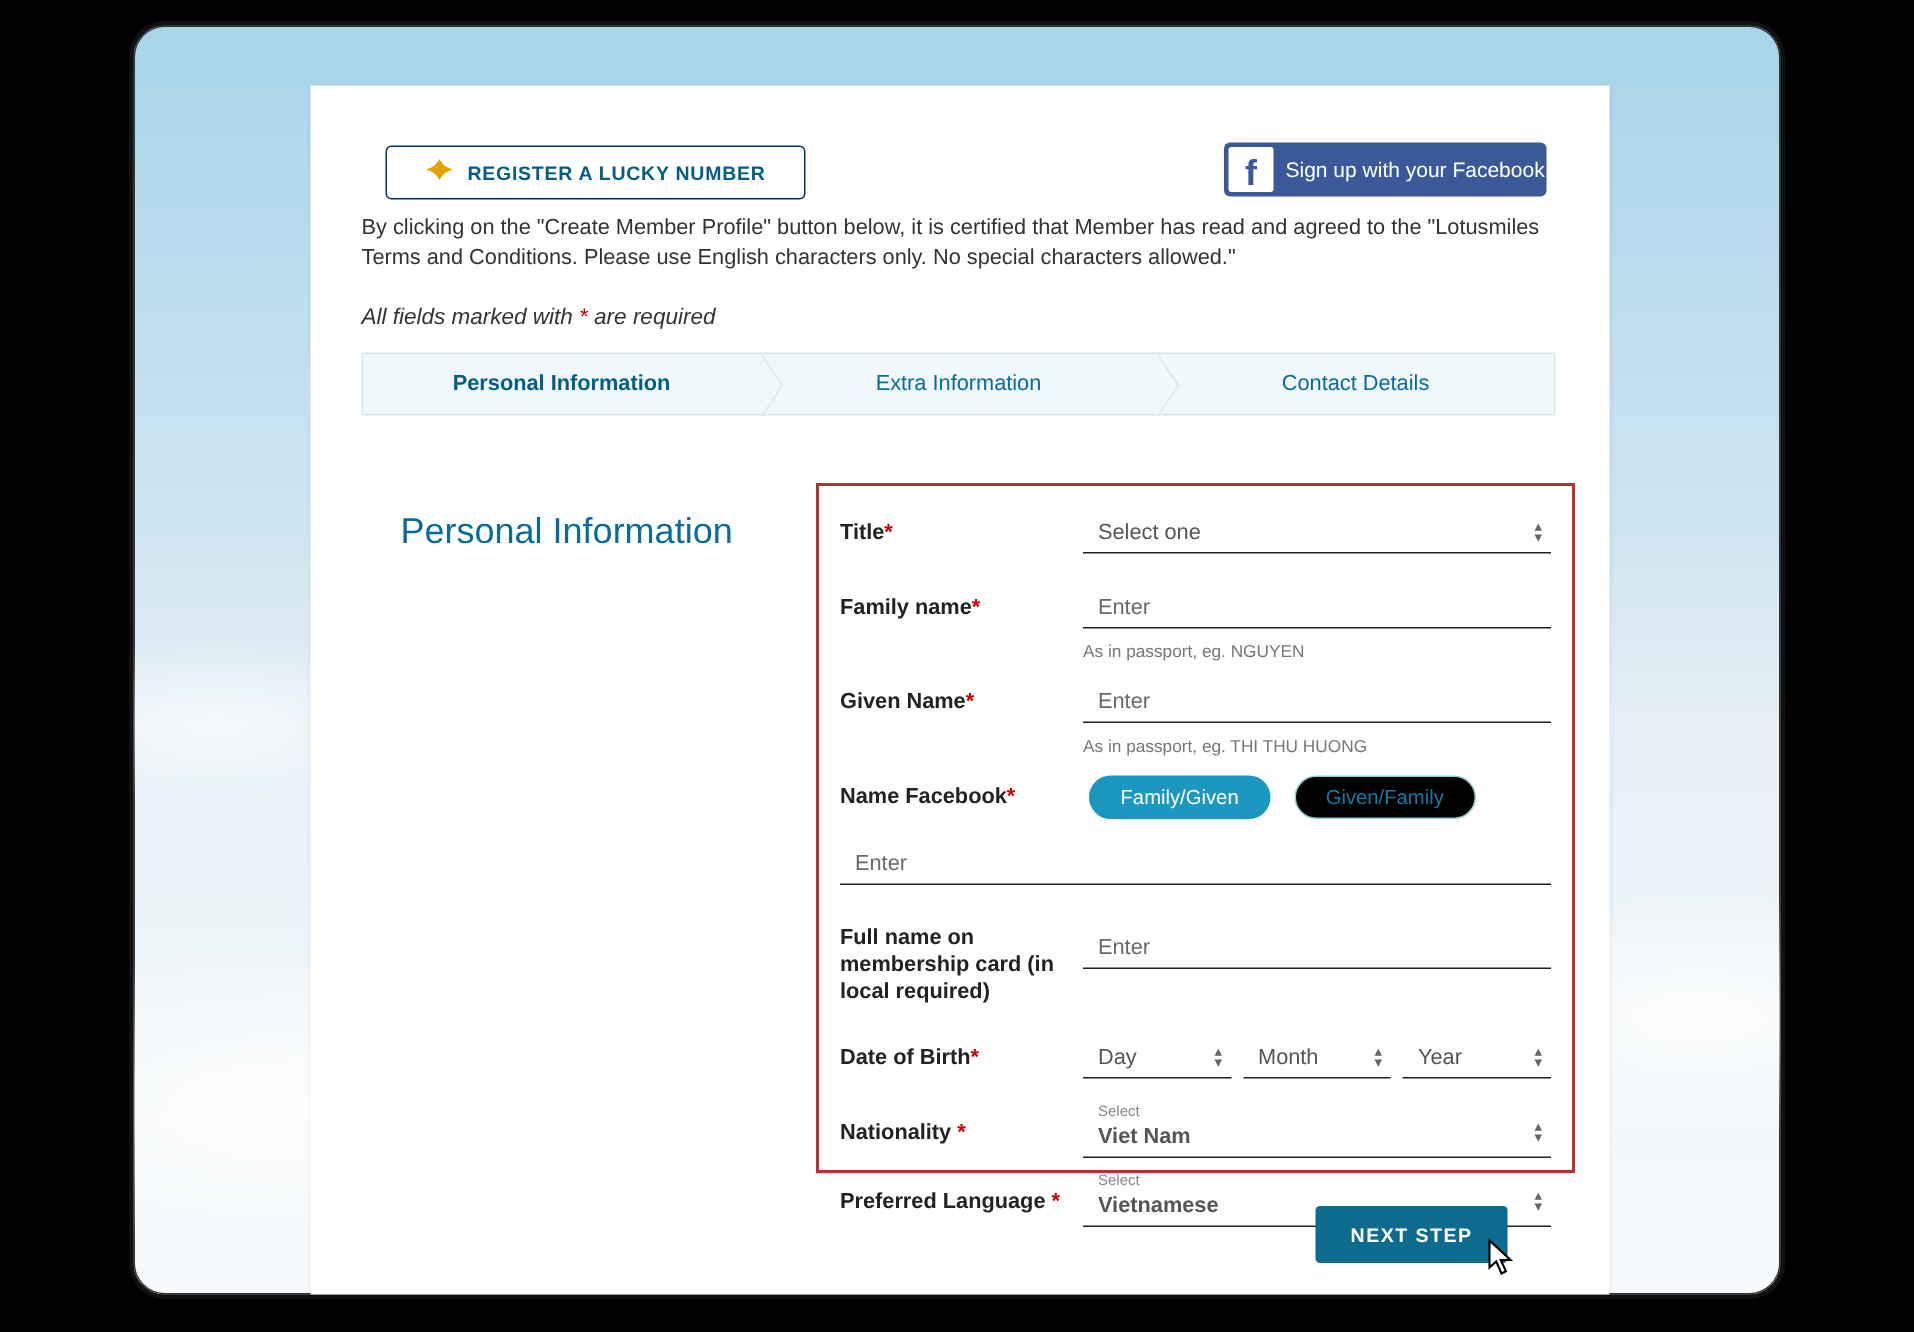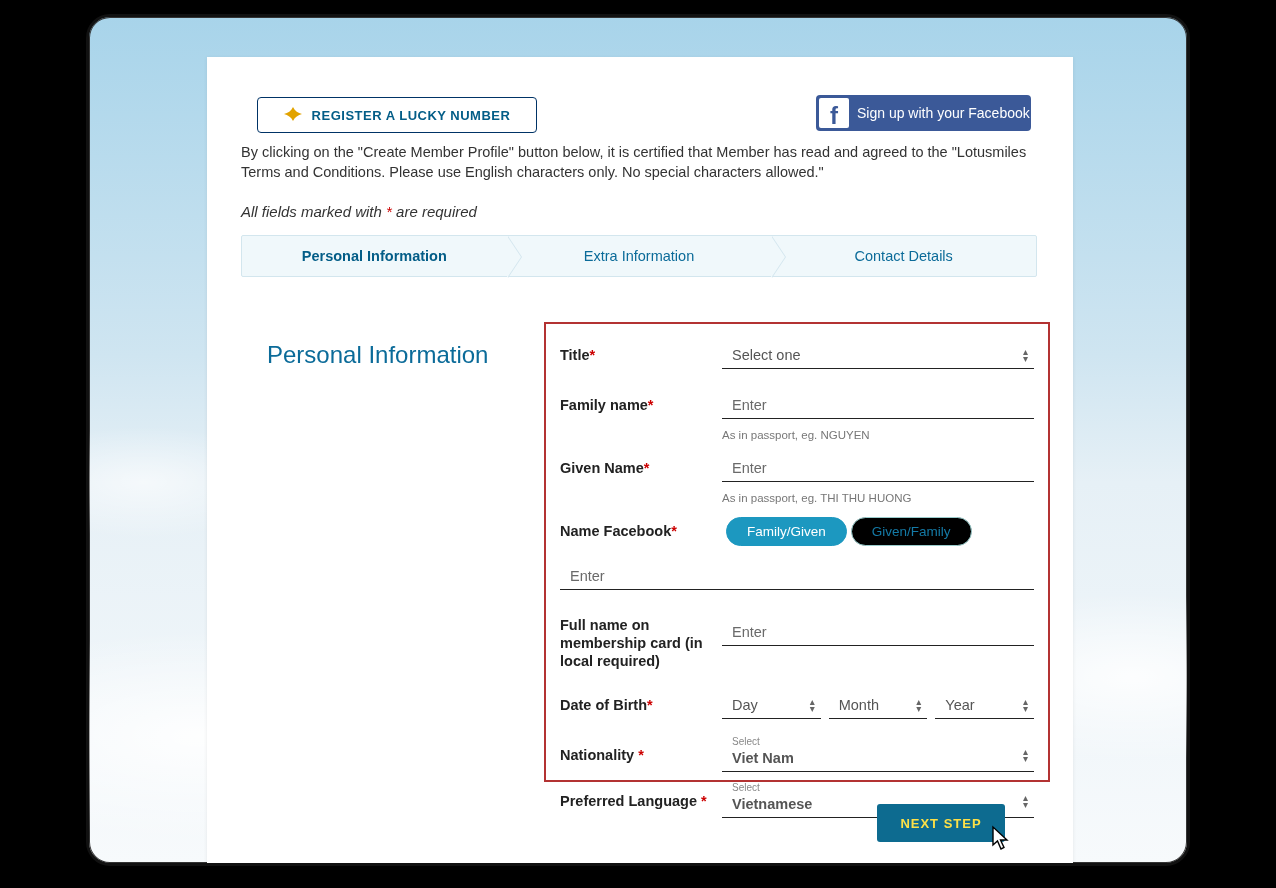--- a/index.html
+++ b/index.html
@@ -220,21 +220,21 @@
     font-size: 10px;
     color: #666;
     line-height: 0.7;
     pointer-events: none;
   }
   .hint {
     font-size: 11.5px;
     color: #777;
     margin: 3px 0 6px 162px;
   }
-  .pills { display: flex; gap: 4px; margin-left: 4px; }
+  .pills { display: flex; gap: 16px; margin-left: 4px; }
   .pill {
     border: 1px solid #9cc;
     border-radius: 18px;
     padding: 6px 20px;
     font-size: 13.5px;
     color: #147aa6;
     background: #000000;
     cursor: pointer;
   }
   .pill.active { background: #1c98c0; color: #fff; border-color: #1c98c0; }
@@ -251,21 +251,21 @@
     color: #888;
   }
   .selectlike .field { padding-top: 10px; height: 34px; font-weight: bold; }
   .next-btn {
     position: absolute;
     right: 68px;
     top: 747px;
     width: 128px;
     height: 38px;
     background: #0d6b90;
-    color: #fde047;
+    color: #ffffff;
     font-size: 13px;
     font-weight: 700;
     letter-spacing: 1px;
     border: none;
     border-radius: 3px;
     cursor: pointer;
   }
   .cursor-arrow {
     position: absolute;
     right: 62px;

